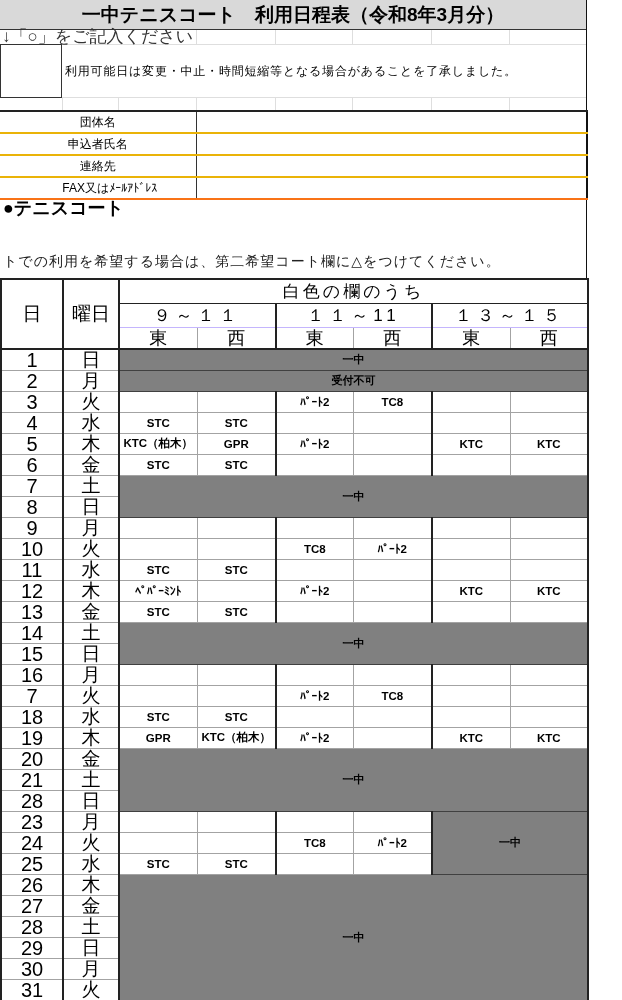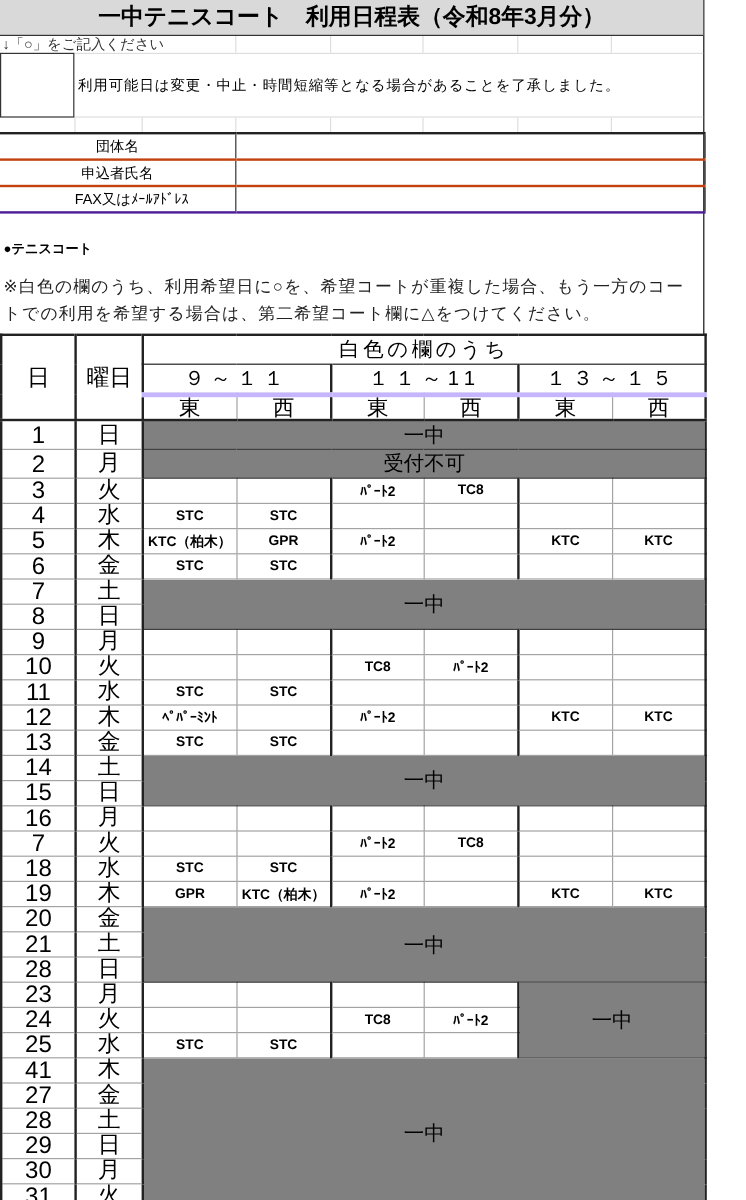--- a/index.html
+++ b/index.html
@@ -6,50 +6,50 @@
   body { width:622px; height:1000px; overflow:hidden; font-family:"Liberation Sans","DejaVu Sans",sans-serif; color:#000; }
   .sheet { position:relative; width:622px; height:1000px; }
   .right-edge { position:absolute; left:586px; top:0; width:1px; height:279px; background:#111; }
 
   .title { position:absolute; left:0; top:0; width:586px; height:29px; background:#d9d9d9;
            border-bottom:1px solid #333; font-size:19px; font-weight:bold; text-align:center; line-height:30px; }
 
   .faint-v { position:absolute; width:1px; background:#dedede; }
   .faint-h { position:absolute; height:1px; background:#dedede; }
 
-  .note { position:absolute; left:2px; top:30px; height:14px; font-size:12px; line-height:14px; color:#333; white-space:nowrap;text-align:center; }
+  .note { position:absolute; left:2px; top:30px; height:14px; font-size:17px; line-height:14px; color:#333; white-space:nowrap;text-align:center; }
 
   .agree-box { position:absolute; left:0; top:44px; width:60px; height:52px; border:1px solid #333; background:#fff; }
   .agree-text { position:absolute; left:65px; top:44px; height:54px; line-height:54px; font-size:12px; font-weight:normal; letter-spacing:0.8px; white-space:nowrap; }
 
   .form-table { position:absolute; left:0; top:110px; width:587px; border-collapse:collapse; table-layout:fixed; }
-  .form-table td { padding:0; height:20px; border-top:2px solid #8f8f8f; border-bottom:2px solid #c2410c; white-space:nowrap; }
+  .form-table td { padding:0; height:20px; border-top:2px solid #8f8f8f; border-bottom:2px solid #eab308; white-space:nowrap; }
   .form-table tr:first-child td { border-top:2px solid #222; }
-  .form-table tr:last-child td { border-bottom:2px solid #4c1d95;padding-left:24px; }
+  .form-table tr:last-child td { border-bottom:2px solid #f97316;padding-left:24px; }
   .form-table td.lbl { text-align:center; font-size:12px; border-right:1px solid #333; }
   .form-table td.val { border-right:1px solid #111; }
 
-  .sec-heading { position:absolute; left:3px; top:198px; font-size:11px; font-weight:bold; line-height:20px; white-space:nowrap; }
+  .sec-heading { position:absolute; left:3px; top:198px; font-size:18px; font-weight:bold; line-height:20px; white-space:nowrap; }
   .instr { position:absolute; left:3px; font-size:14px; letter-spacing:1px; line-height:22px; color:#222; white-space:nowrap; }
 
   .sched { position:absolute; left:0; top:278px; width:588px; border-collapse:collapse; table-layout:fixed; border:2px solid #222; }
   .sched td { border:1px solid #a3a3a3; padding:0; text-align:center; vertical-align:middle; overflow:hidden; white-space:nowrap; }
   .sched tr.h1 { height:22px; }
   .sched tr.h2 { height:24px; }
   .sched tr.h3 { height:21px; }
   .sched tr.dr { height:21px; }
   .sched td.hd { font-size:19px; border-right:2px solid #222; border-bottom:2px solid #222; }
   .sched td.hfac { font-size:17px; letter-spacing:3px; border-bottom:1px solid #222; }
-  .sched td.hslot { font-size:17px; letter-spacing:5px; border-bottom:4px solid #c4b5fd; }
+  .sched td.hslot { font-size:17px; letter-spacing:5px; border-bottom:1px solid #c4b5fd; }
   .sched td.hcourt { font-size:18px; border-bottom:2px solid #222; line-height:18px; }
   .sched td.c-day { font-size:20px; line-height:20px; border-right:2px solid #222; }
   .sched td.c-wd { font-size:19px; line-height:20px; border-right:2px solid #222; }
   .sched td.cc { font-size:11.5px; font-weight:bold; background:#fff; }
   .sched td.sl { border-left:2px solid #222; }
-  .sched td.blk { background:#808080; border:1px solid #404040; font-size:17px; font-weight:normal; }
+  .sched td.blk { background:#808080; border:1px solid #404040; font-size:11px; font-weight:bold; }
   .sched td.blk.sl { border-left:2px solid #222; }
 </style>
 </head>
 <body>
 
 <div class="sheet">
 
   <div class="right-edge"></div>
 
   <div class="title">一中テニスコート　利用日程表（令和8年3月分）</div>
@@ -82,28 +82,31 @@
     <tbody>
         <tr>
       <td class="lbl">団体名</td>
       <td class="val"></td>
     </tr>
     <tr>
       <td class="lbl">申込者氏名</td>
       <td class="val"></td>
     </tr>
     <tr>
+      <td class="lbl">連絡先</td>
+      <td class="val"></td>
+    </tr>
+    <tr>
       <td class="lbl">FAX又はﾒｰﾙｱﾄﾞﾚｽ</td>
       <td class="val"></td>
     </tr>
   </tbody>
     </table>
 
   <div class="sec-heading">●テニスコート</div>
-  <div class="instr" style="top:227px">※白色の欄のうち、利用希望日に○を、希望コートが重複した場合、もう一方のコー</div>
   <div class="instr" style="top:250px">トでの利用を希望する場合は、第二希望コート欄に△をつけてください。</div>
 
   <table class="sched">
     <colgroup>
       <col style="width:62px">
         <col style="width:56px">
       <col style="width:78px">
         <col style="width:79px">
       <col style="width:77px">
         <col style="width:79px">
@@ -342,21 +345,21 @@
     <tr class="dr">
       <td class="c-day">25</td>
       <td class="c-wd">水</td>
       <td class="cc">STC</td>
       <td class="cc">STC</td>
       <td class="cc sl"></td>
       <td class="cc"></td>
     </tr>
 
     <tr class="dr">
-      <td class="c-day">41</td>
+      <td class="c-day">26</td>
       <td class="c-wd">木</td>
       <td class="blk" colspan="6" rowspan="6">一中</td>
     </tr>
     <tr class="dr">
       <td class="c-day">27</td>
       <td class="c-wd">金</td>
     </tr>
     <tr class="dr">
       <td class="c-day">28</td>
       <td class="c-wd">土</td>

